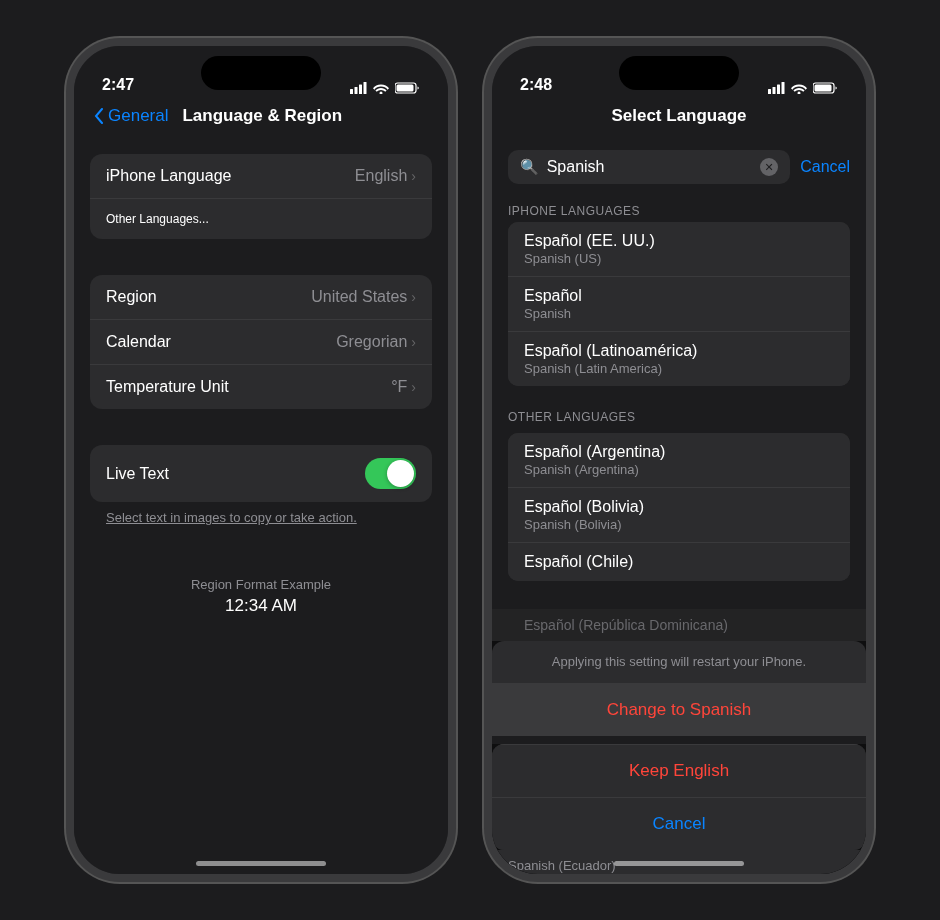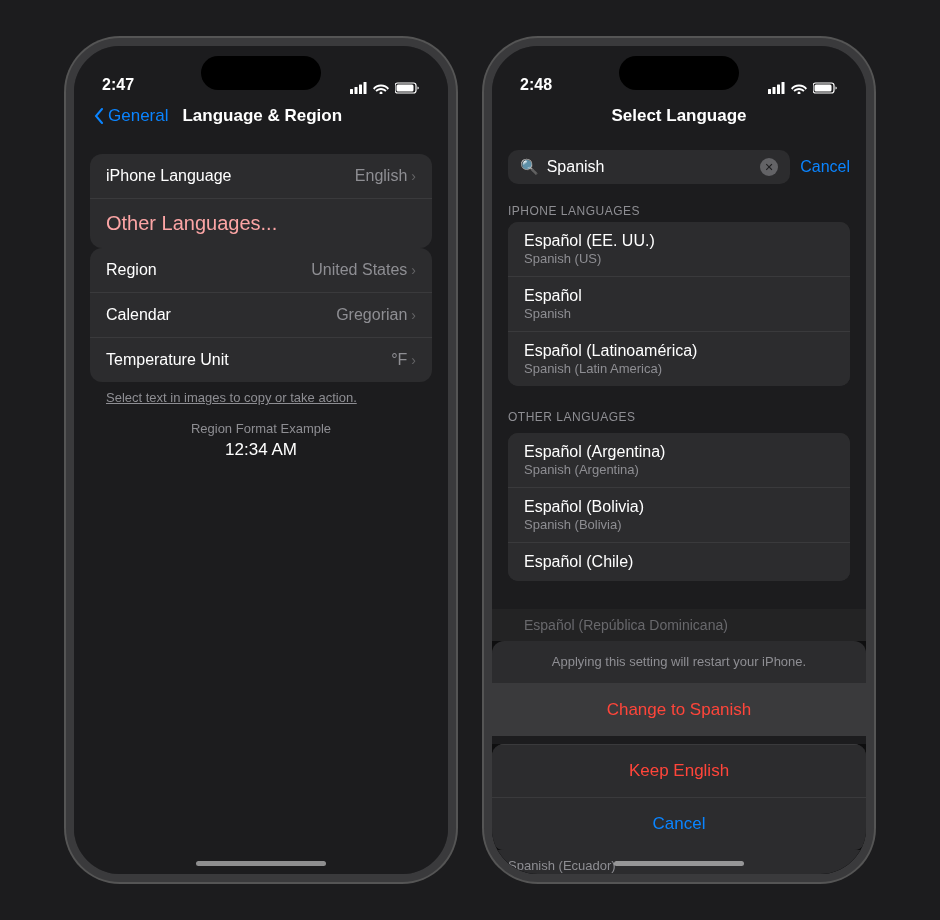--- a/index.html
+++ b/index.html
@@ -102,20 +102,21 @@
       font-size: 17px;
       font-weight: 600;
       color: #fff;
       margin-left: 10px;
     }
 
     .content-area {
       padding: 20px 16px;
       display: flex;
       flex-direction: column;
+      gap: 36px;
     }
 
     .settings-group {
       background: #2c2c2e;
       border-radius: 12px;
       overflow: hidden;
     }
 
     .settings-row {
       display: flex;
@@ -142,22 +143,22 @@
       gap: 4px;
     }
 
     .chevron {
       color: #636366;
       font-size: 14px;
     }
 
     .other-languages {
       padding: 13px 16px;
-      color: #fca5a5;
-      font-size: 20px;
+      color: #ffffff;
+      font-size: 12px;
     }
 
     
     .toggle {
       width: 51px;
       height: 31px;
       background: #34c759;
       border-radius: 16px;
       position: relative;
     }
@@ -428,20 +429,28 @@
         <div class="settings-row">
           <span class="settings-row-label">Temperature Unit</span>
           <div class="settings-row-value">
             <span>°F</span>
             <span class="chevron">›</span>
           </div>
         </div>
       </div>
 
       <div>
+        <div class="settings-group">
+          <div class="settings-row">
+            <span class="settings-row-label">Live Text</span>
+            <div class="toggle">
+              <div class="toggle-knob"></div>
+            </div>
+          </div>
+        </div>
         <p class="helper-text">Select text in images to copy or take action.</p>
       </div>
 
       <div class="region-format">
         <span class="region-format-title">Region Format Example</span>
         <span class="region-format-value">12:34 AM</span>
       </div>
 
     </div>
 

